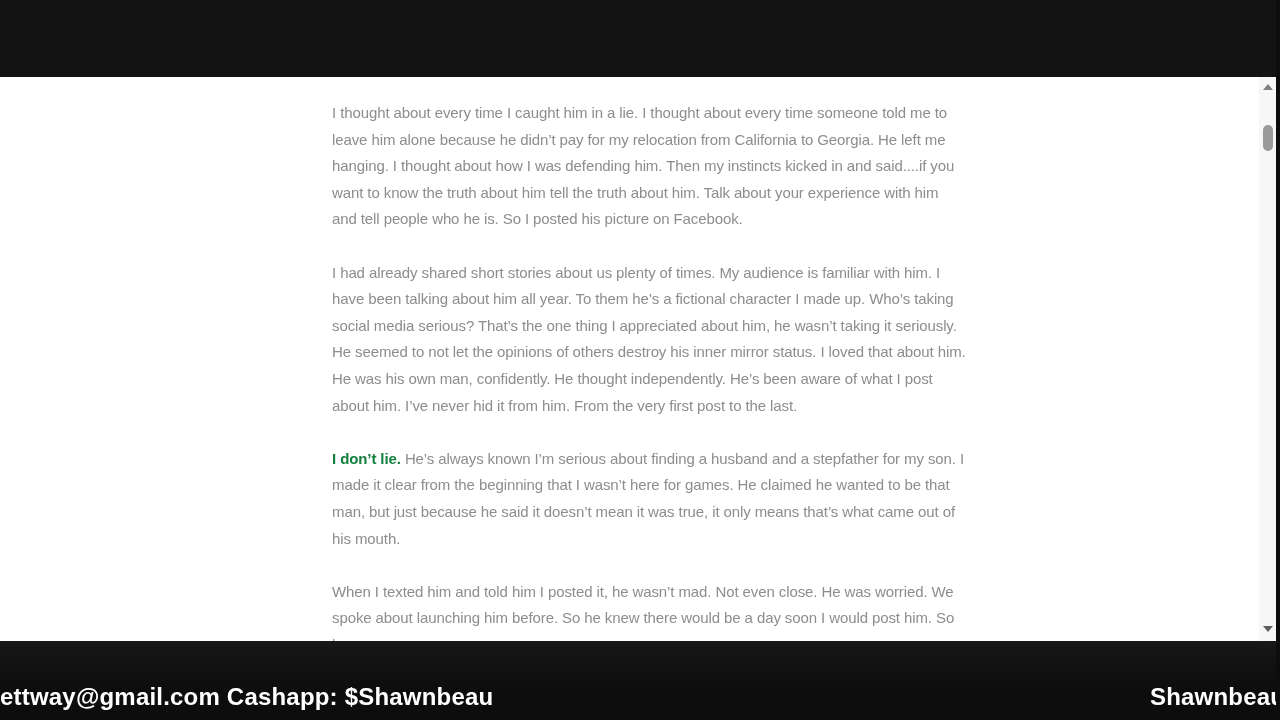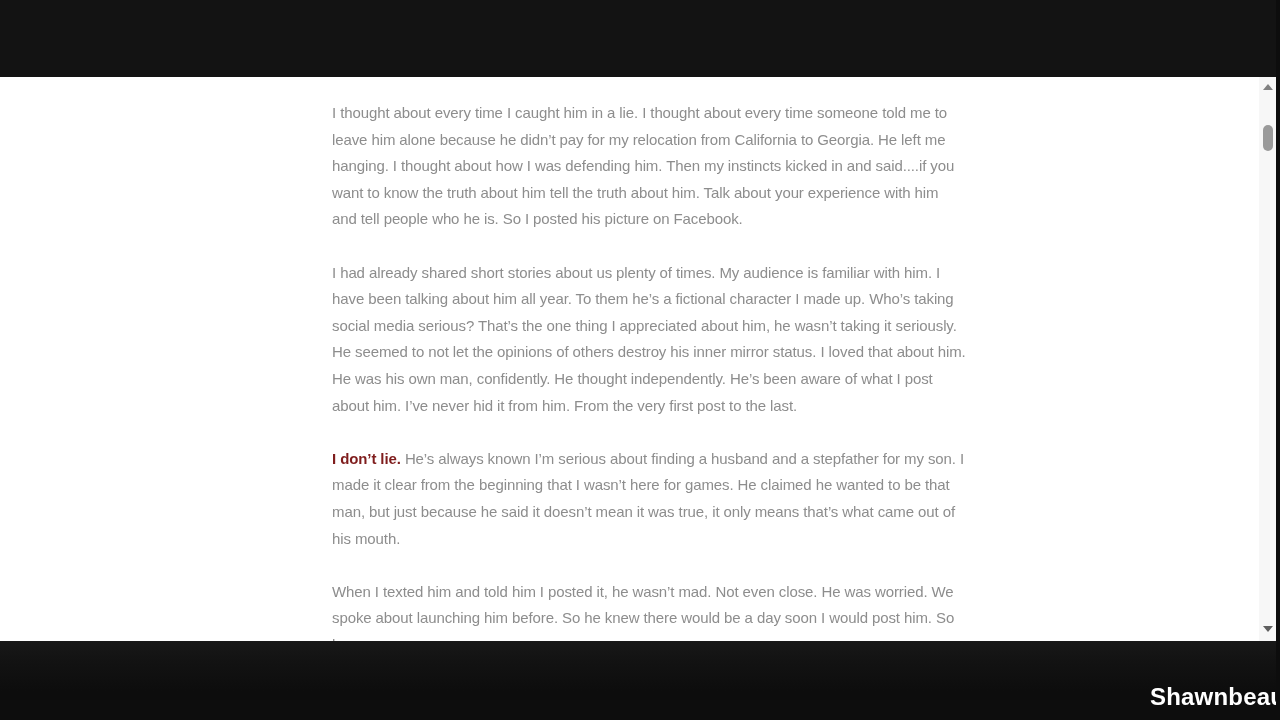--- a/index.html
+++ b/index.html
@@ -42,21 +42,21 @@
   .article {
     position: absolute;
     left: 332px; top: 23px;
     width: 635px;
     font-size: 15px;
     line-height: 26.6px;
     letter-spacing: -0.1px;
     color: #8d8d8d;
   }
   .article p { margin: 0 0 26.6px 0; }
-  .article strong { color: #7f1d1d; font-weight: bold; }
+  .article strong { color: #15803d; font-weight: bold; }
 
   
   .scrollbar {
     position: absolute; top: 77px; right: 4px;
     width: 17px; height: 564px;
     background: #f7f7f7;
     z-index: 6;
   }
   .scroll-btn {
     position: absolute; left: 0;
@@ -116,16 +116,17 @@
   <div class="scroll-btn up">
     <span class="tri-up"></span>
   </div>
   <div class="scroll-thumb"></div>
   <div class="scroll-btn down">
     <span class="tri-down"></span>
   </div>
 </div>
 
 <div class="bottom-bar">
+  <span class="ticker-left">ettway@gmail.com Cashapp: $Shawnbeau</span>
   <span class="ticker-right">Shawnbeau</span>
 </div>
 
 <div class="right-strip"></div>
 
 </body></html>

